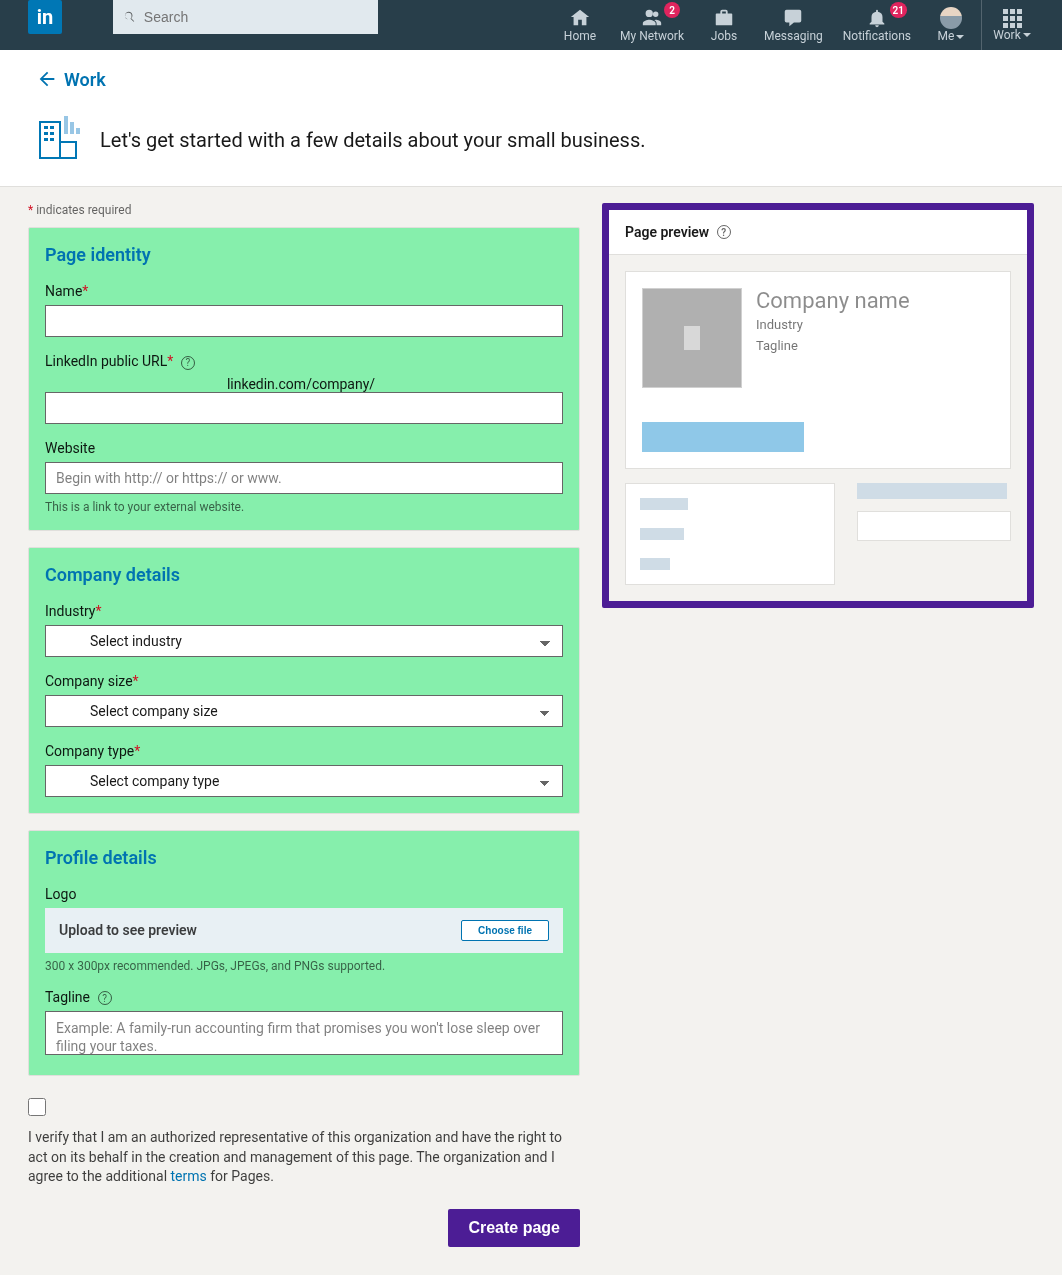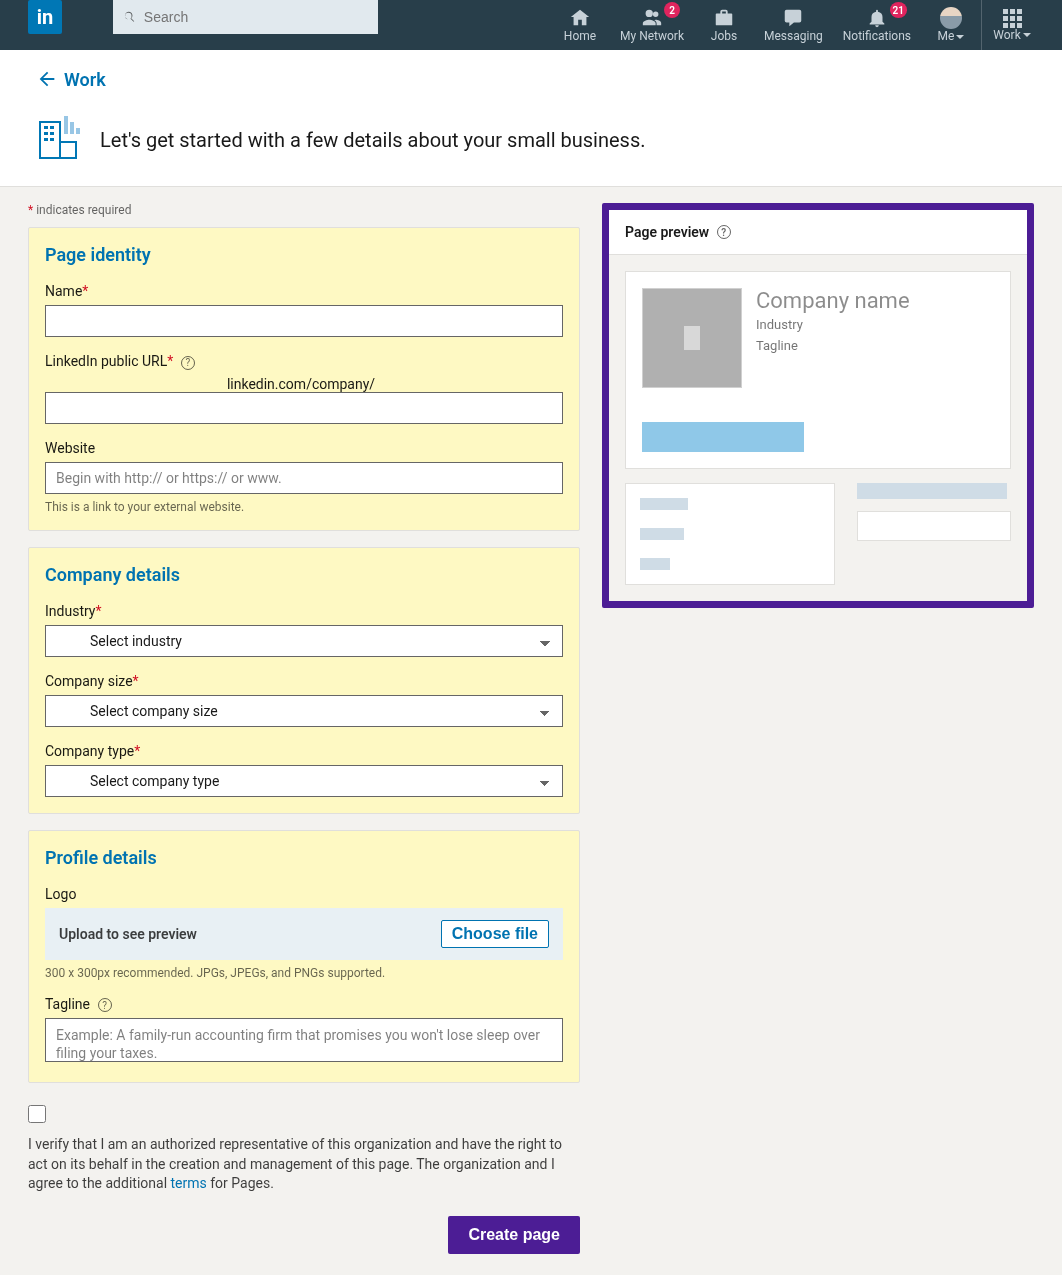--- a/index.html
+++ b/index.html
@@ -22,36 +22,36 @@
 .header-area { background: #fff; border-bottom: 1px solid #e0dfdc; padding: 18px 36px 20px; }
 .back-link { color: #0073b1; font-size: 18px; font-weight: 600; display: inline-flex; align-items: center; cursor: pointer; }
 .back-link svg { width: 22px; height: 22px; fill: #0073b1; margin-right: 6px; }
 .title-row { display: flex; align-items: center; margin-top: 20px; }
 .building-icon { margin-right: 16px; }
 .page-title { font-size: 20px; font-weight: 400; color: rgba(0,0,0,0.9); }
 .content { padding: 16px 28px; display: flex; gap: 22px; align-items: flex-start; }
 .left-col { width: 552px; }
 .required-note { font-size: 12px; color: rgba(0,0,0,0.6); margin-bottom: 10px; }
 .required-note .star { color: #d11124; }
-.card { background: #fef9c3; border: 1px solid #e0dfdc; border-radius: 2px; padding: 16px; margin-bottom: 16px; }
+.card { background: #86efac; border: 1px solid #e0dfdc; border-radius: 2px; padding: 16px; margin-bottom: 16px; }
 .card-title { color: #0073b1; font-size: 18px; font-weight: 600; margin-bottom: 18px; }
 .field { margin-bottom: 16px; }
 .field-label { font-size: 14px; color: rgba(0,0,0,0.9); display: block; margin-bottom: 6px; }
 .field-label .star { color: #d11124; }
 .help-icon { display: inline-flex; width: 14px; height: 14px; border: 1px solid rgba(0,0,0,0.6); border-radius: 50%; align-items: center; justify-content: center; font-size: 10px; color: rgba(0,0,0,0.6); margin-left: 4px; cursor: pointer; }
 .text-input, .select-input, .textarea-input { width: 100%; border: 1px solid rgba(0,0,0,0.6); padding: 7px 10px; font-size: 14px; font-family: inherit; color: rgba(0,0,0,0.9); background: #fff; }
 .text-input::placeholder, .textarea-input::placeholder { color: rgba(0,0,0,0.5); }
 .url-row { display: flex; align-items: center; flex-direction: column; }
 .url-prefix { font-size: 14px; color: rgba(0,0,0,0.9); margin-right: 6px; white-space: nowrap; }
 .url-row .text-input { flex: 1; }
 .hint { font-size: 12px; color: rgba(0,0,0,0.6); margin-top: 6px; }
 .select-input { appearance: none; background-image: linear-gradient(45deg, transparent 50%, rgba(0,0,0,0.6) 50%), linear-gradient(135deg, rgba(0,0,0,0.6) 50%, transparent 50%); background-position: calc(100% - 17px) 15px, calc(100% - 12px) 15px; background-size: 5px 5px, 5px 5px; background-repeat: no-repeat; padding-right: 30px; cursor: pointer; padding-left: 44px; }
 .upload-row { background: #e8f0f4; padding: 12px 14px; display: flex; align-items: center; justify-content: space-between; }
 .upload-text { font-size: 14px; font-weight: 600; color: rgba(0,0,0,0.75); }
-.choose-btn { border: 1px solid #0073b1; color: #0073b1; background: #fff; padding: 4px 10px; font-size: 16px; font-weight: 600; border-radius: 2px; cursor: pointer; }
+.choose-btn { border: 1px solid #0073b1; color: #0073b1; background: #fff; padding: 4px 16px; font-size: 10px; font-weight: 600; border-radius: 2px; cursor: pointer; }
 .textarea-input { resize: none; height: 44px; line-height: 1.3; }
 .verify-row { display: flex; align-items: flex-start; gap: 12px; padding: 4px 0; flex-direction: column; }
 .verify-row input[type=checkbox] { width: 18px; height: 18px; margin-top: 2px; cursor: pointer; }
 .verify-text { font-size: 14px; color: rgba(0,0,0,0.75); line-height: 1.4; }
 .terms-link { color: #0073b1; cursor: pointer; }
 .create-btn-row { display: flex; justify-content: flex-end; margin-top: 18px; }
 .create-btn { background: #4c1d95; color: #fff; border: none; padding: 10px 20px; font-size: 16px; font-weight: 600; border-radius: 2px; cursor: default; }
 .right-col { flex: 1; }
 .preview-panel { background: #fff; border: 7px solid #4c1d95; border-radius: 2px; }
 .preview-header { padding: 14px 16px; font-size: 14px; font-weight: 600; color: rgba(0,0,0,0.9); display: flex; align-items: center; border-bottom: 1px solid #e0dfdc; }

